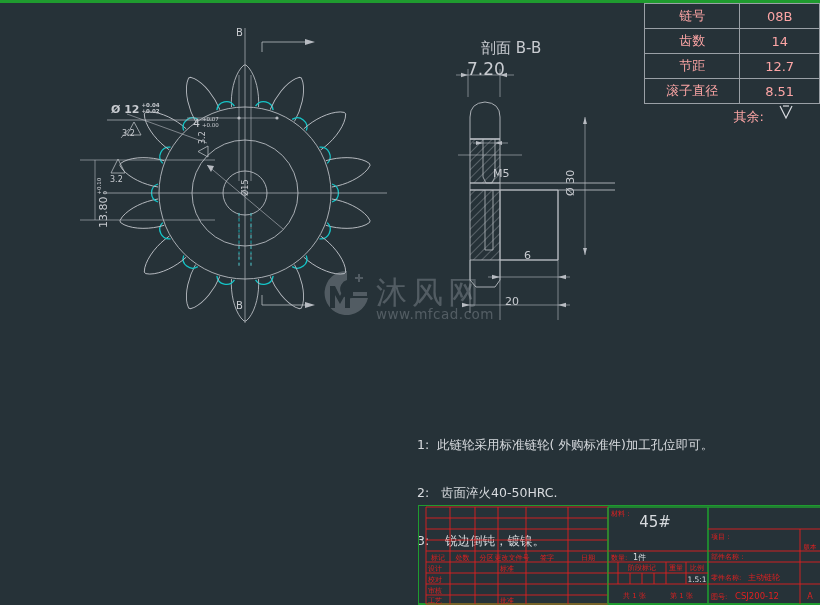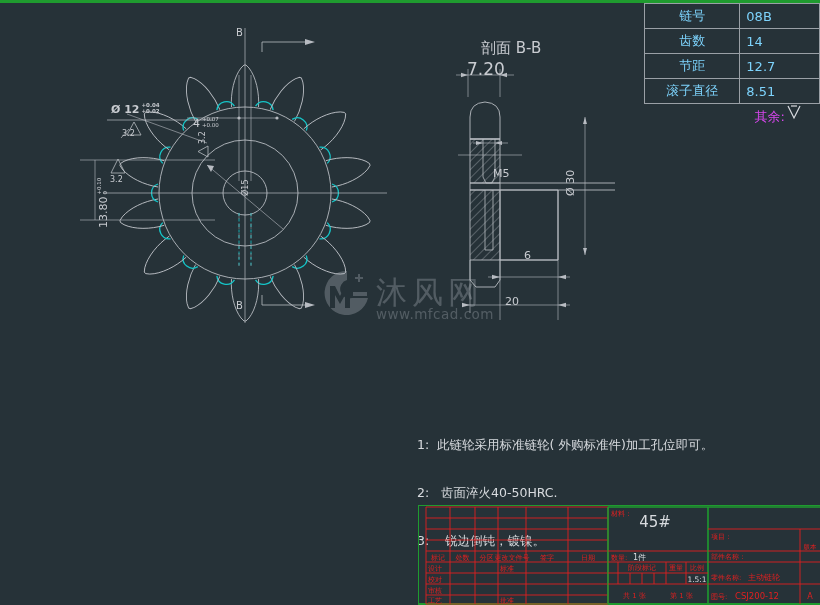--- a/index.html
+++ b/index.html
@@ -33,32 +33,32 @@
   .tol { font-size: 5.5px; line-height: 1.0; color: #c9ccd1; }
 
   
   .spec-table {
     right: 0; top: 3px;
     width: 176px;
     border-collapse: collapse;
   }
   .spec-table td {
     border: 1px solid #9aa0a6;
-    color: #7dd3fc;
+    color: #fca5a5;
     font-size: 13px;
     height: 25px;
     padding: 0 6px;
   }
   .spec-label { text-align: center; width: 96px; }
-  .spec-value { text-align: left; width: 80px; }
+  .spec-value { text-align: center; width: 80px; }
 
   .qiyu {
-    right: 18px; top: 103px;
-    color: #d946ef; font-size: 13px;
-    display: flex; align-items: baseline; gap: 1px;
+    right: 26px; top: 103px;
+    color: #fca5a5; font-size: 13px;
+    display: flex; align-items: baseline; gap: 14px;
   }
 
   
   .tech-req {
     left: 417px; top: 405px;
     color: #d8dbdf;
     font-size: 12.5px;
     line-height: 16px;
     white-space: pre;
   }

